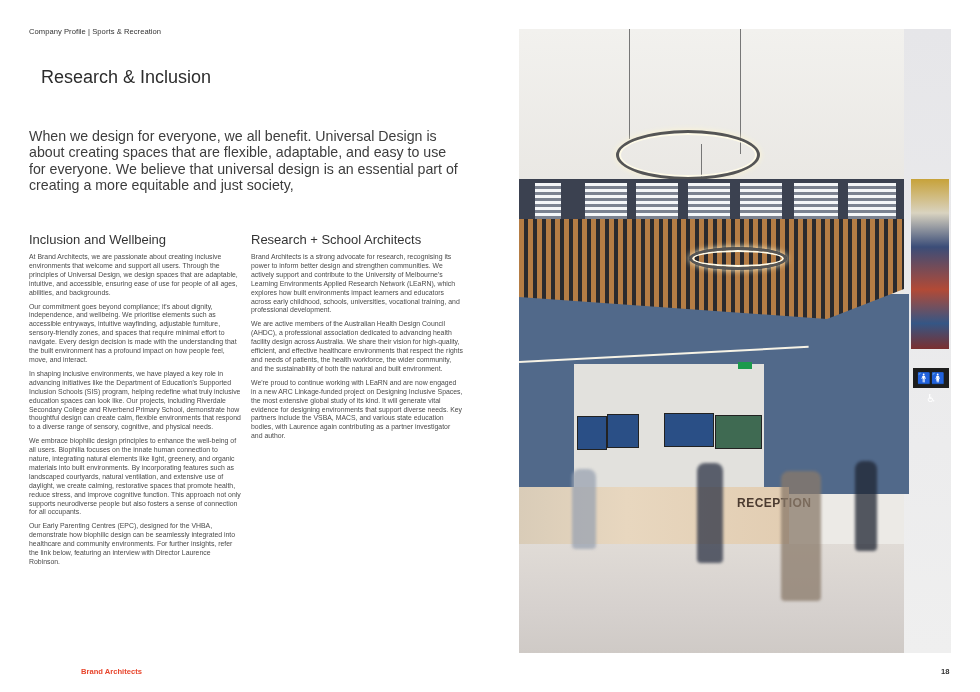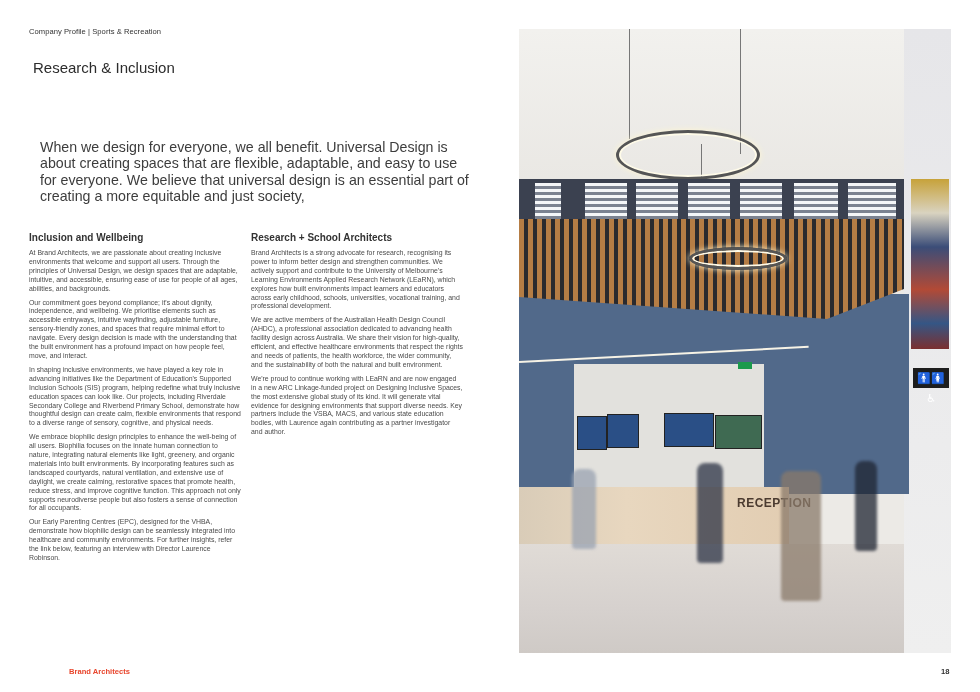--- a/index.html
+++ b/index.html
@@ -1,28 +1,28 @@
 <!DOCTYPE html>
 <html><head>
   <meta charset="utf-8">
   <style>
     html, body { margin: 0; padding: 0; }
     body {
       width: 980px; height: 692px; background: #ffffff; position: relative; overflow: hidden;
       font-family: "Liberation Sans", "DejaVu Sans", sans-serif; color: #3a3a3a;
     }
     .breadcrumb { position: absolute; left: 29px; top: 27px; font-size: 7.6px; color: #333; letter-spacing: 0.05px; }
-    .page-title { position: absolute; left: 29px; top: 55px; font-size: 15px; color: #2c2c2c; font-weight: normal; margin: 4px; }
-    .intro { position: absolute; left: 29px; top: 128px; width: 430px; font-size: 14.2px; line-height: 16.3px; color: #3d3d3d; margin: 11px; }
+    .page-title { position: absolute; left: 29px; top: 55px; font-size: 18px; color: #2c2c2c; font-weight: normal; margin: 12px; }
+    .intro { position: absolute; left: 29px; top: 128px; width: 430px; font-size: 14.2px; line-height: 16.3px; color: #3d3d3d; margin: 0; }
     .col { position: absolute; top: 232px; width: 212px; }
     .col.left { left: 29px; }
     .col.right { left: 251px; }
-    .col h3 { font-size: 10px; font-weight: bold; color: #333; margin: 0 0 6px 0; }
+    .col h3 { font-size: 13px; font-weight: normal; color: #333; margin: 0 0 6px 0; }
     .col p { font-size: 6.9px; line-height: 8.9px; color: #4a4a4a; margin: 0 0 5px 0; }
-    .footer-brand { position: absolute; left: 29px; top: 667px; font-size: 7.6px; font-weight: bold; color: #e8452c; padding-left: 40px; }
+    .footer-brand { position: absolute; left: 41px; top: 667px; font-size: 7.6px; font-weight: bold; color: #e8452c; padding-left: 40px; }
     .page-num { position: absolute; left: 941px; top: 667px; font-size: 7.6px; color: #333; font-weight: bold; }
 
     .photo { position: absolute; left: 519px; top: 29px; width: 432px; height: 624px; overflow: hidden; background: #eceae6; }
     .ceiling { position: absolute; left: 0; top: 0; width: 432px; height: 165px; background: linear-gradient(180deg, #f2f1ee 0%, #e9e7e3 100%); }
     .wire { position: absolute; width: 1px; background: #777; top: 0; }
     .ring { position: absolute; border-radius: 50%; border: 3px solid #555; box-shadow: inset 0 0 0 2px #fffbe8, 0 0 6px #fff6d0; }
     .louver-band { position: absolute; left: 0; top: 150px; width: 385px; height: 46px; background: #3b4150; }
     .louver { position: absolute; top: 154px; height: 38px; background: repeating-linear-gradient(180deg, #f4f6f8 0 3px, #7b8290 3px 6px); }
     .battens { position: absolute; left: 0; top: 190px; width: 385px; height: 100px;
       background: repeating-linear-gradient(90deg, #b57d45 0 5px, #2a2a2e 5px 9px); clip-path: polygon(0 0, 100% 0, 100% 70%, 80% 100%, 0 78%); }

